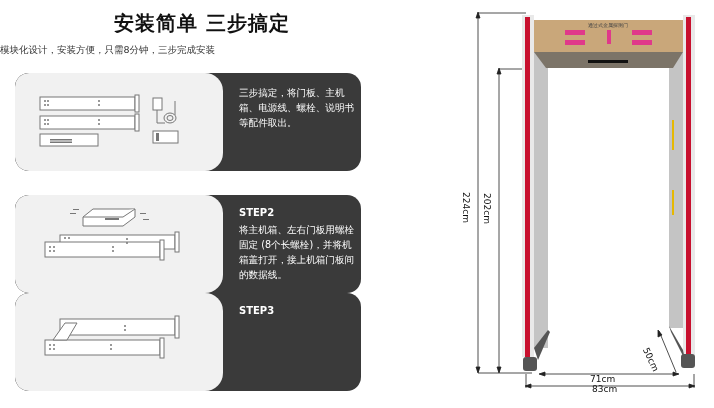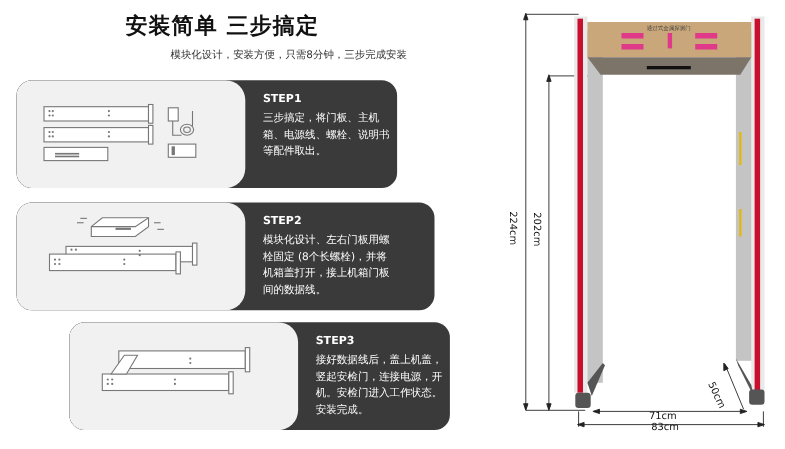--- a/index.html
+++ b/index.html
@@ -7,21 +7,21 @@
     width: 714px; height: 408px; position: relative; overflow: hidden;
     background: #ffffff;
     font-family: "DejaVu Sans", "Liberation Sans", sans-serif;
     color: #111;
   }
   .title {
     position: absolute; left: 0; top: 10px; width: 370px; text-align: center;
     font-size: 20px; font-weight: bold; letter-spacing: 1px; color: #111; margin-left: 17px;
   }
   .subtitle {
-    position: absolute; left: 0; top: 44px; width: 370px; text-align: right;
+    position: absolute; left: 0; top: 44px; width: 370px; text-align: left;
     font-size: 9.5px; color: #333;
   }
   .card {
     position: absolute; left: 15px; width: 346px; height: 98px;
     border-radius: 14px; overflow: hidden; background: #3a3a3a;
   }
   .card .illus {
     position: absolute; left: 0; top: 0; width: 208px; height: 100%;
     background: #f1f1f1; border-radius: 14px 18px 18px 14px;
   }
@@ -73,26 +73,25 @@
       </g>
       <g fill="none" stroke="#777" stroke-width="1">
         <ellipse cx="155" cy="45" rx="6" ry="5"></ellipse>
         <ellipse cx="155" cy="45" rx="3" ry="2.5"></ellipse>
         <path d="M142 37 L142 50 L150 50"></path>
         <path d="M160 42 L160 28"></path>
       </g>
     </svg>
   </div>
   <div class="text">
-    <div class="step-title">STEP1</div>
     <div class="step-body">三步搞定，将门板、主机箱、电源线、螺栓、说明书等配件取出。</div>
   </div>
 </div>
 
-<div class="card" style="top:184px;padding-left:34px;">
+<div class="card" style="top:195px;">
   <div class="illus">
     <svg width="208" height="98" viewBox="0 0 208 98">
       <g fill="#fff" stroke="#777" stroke-width="1">
         <path d="M68 22 L78 14 L120 14 L120 22 L108 31 L68 31 Z"></path>
         <path d="M68 22 L108 22 L120 14"></path>
         <rect x="45" y="40" width="115" height="14"></rect>
         <rect x="160" y="37" width="4" height="20"></rect>
         <rect x="30" y="47" width="115" height="15"></rect>
         <rect x="145" y="45" width="4" height="20"></rect>
       </g>
@@ -110,25 +109,25 @@
           <circle cx="98" cy="56" r="1"></circle>
         <rect x="55" y="18" width="6" height="1"></rect>
           <rect x="58" y="14" width="6" height="1"></rect>
         <rect x="125" y="18" width="6" height="1"></rect>
           <rect x="128" y="24" width="6" height="1"></rect>
       </g>
     </svg>
   </div>
   <div class="text">
     <div class="step-title">STEP2</div>
-    <div class="step-body">模块化设计、左右门板用螺栓固定 (8个长螺栓)，并将机箱盖打开，接上机箱门板间的数据线。</div>
-  </div>
-</div>
-
-<div class="card" style="top:293px;margin-left:48px;">
+    <div class="step-body">将主机箱、左右门板用螺栓固定 (8个长螺栓)，并将机箱盖打开，接上机箱门板间的数据线。</div>
+  </div>
+</div>
+
+<div class="card" style="top:293px;">
   <div class="illus">
     <svg width="208" height="98" viewBox="0 0 208 98">
       <g fill="#fff" stroke="#777" stroke-width="1">
         <rect x="45" y="26" width="115" height="16"></rect>
         <rect x="160" y="23" width="4" height="22"></rect>
         <rect x="30" y="47" width="115" height="15"></rect>
         <rect x="145" y="45" width="4" height="20"></rect>
         <path d="M38 47 L50 30 L62 30 L52 47 Z"></path>
       </g>
       <g fill="#777">
@@ -138,21 +137,20 @@
           <circle cx="39" cy="52" r="1"></circle>
           <circle cx="35" cy="56" r="1"></circle>
           <circle cx="39" cy="56" r="1"></circle>
         <circle cx="96" cy="52" r="1"></circle>
           <circle cx="96" cy="56" r="1"></circle>
       </g>
     </svg>
   </div>
   <div class="text">
     <div class="step-title">STEP3</div>
-    <div class="step-body">接好数据线后，盖上机盖，竖起安检门，连接电源，开机。安检门进入工作状态。安装完成。</div>
   </div>
 </div>
 
 <div class="gate">
   <svg width="274" height="408" viewBox="0 0 274 408">
 
     <g stroke="#222" stroke-width="0.8" fill="#222">
       <line x1="38" y1="13" x2="38" y2="372"></line>
       <line x1="38" y1="13" x2="86" y2="13"></line>
       <path d="M36 18 L38 12 L40 18 Z"></path>

